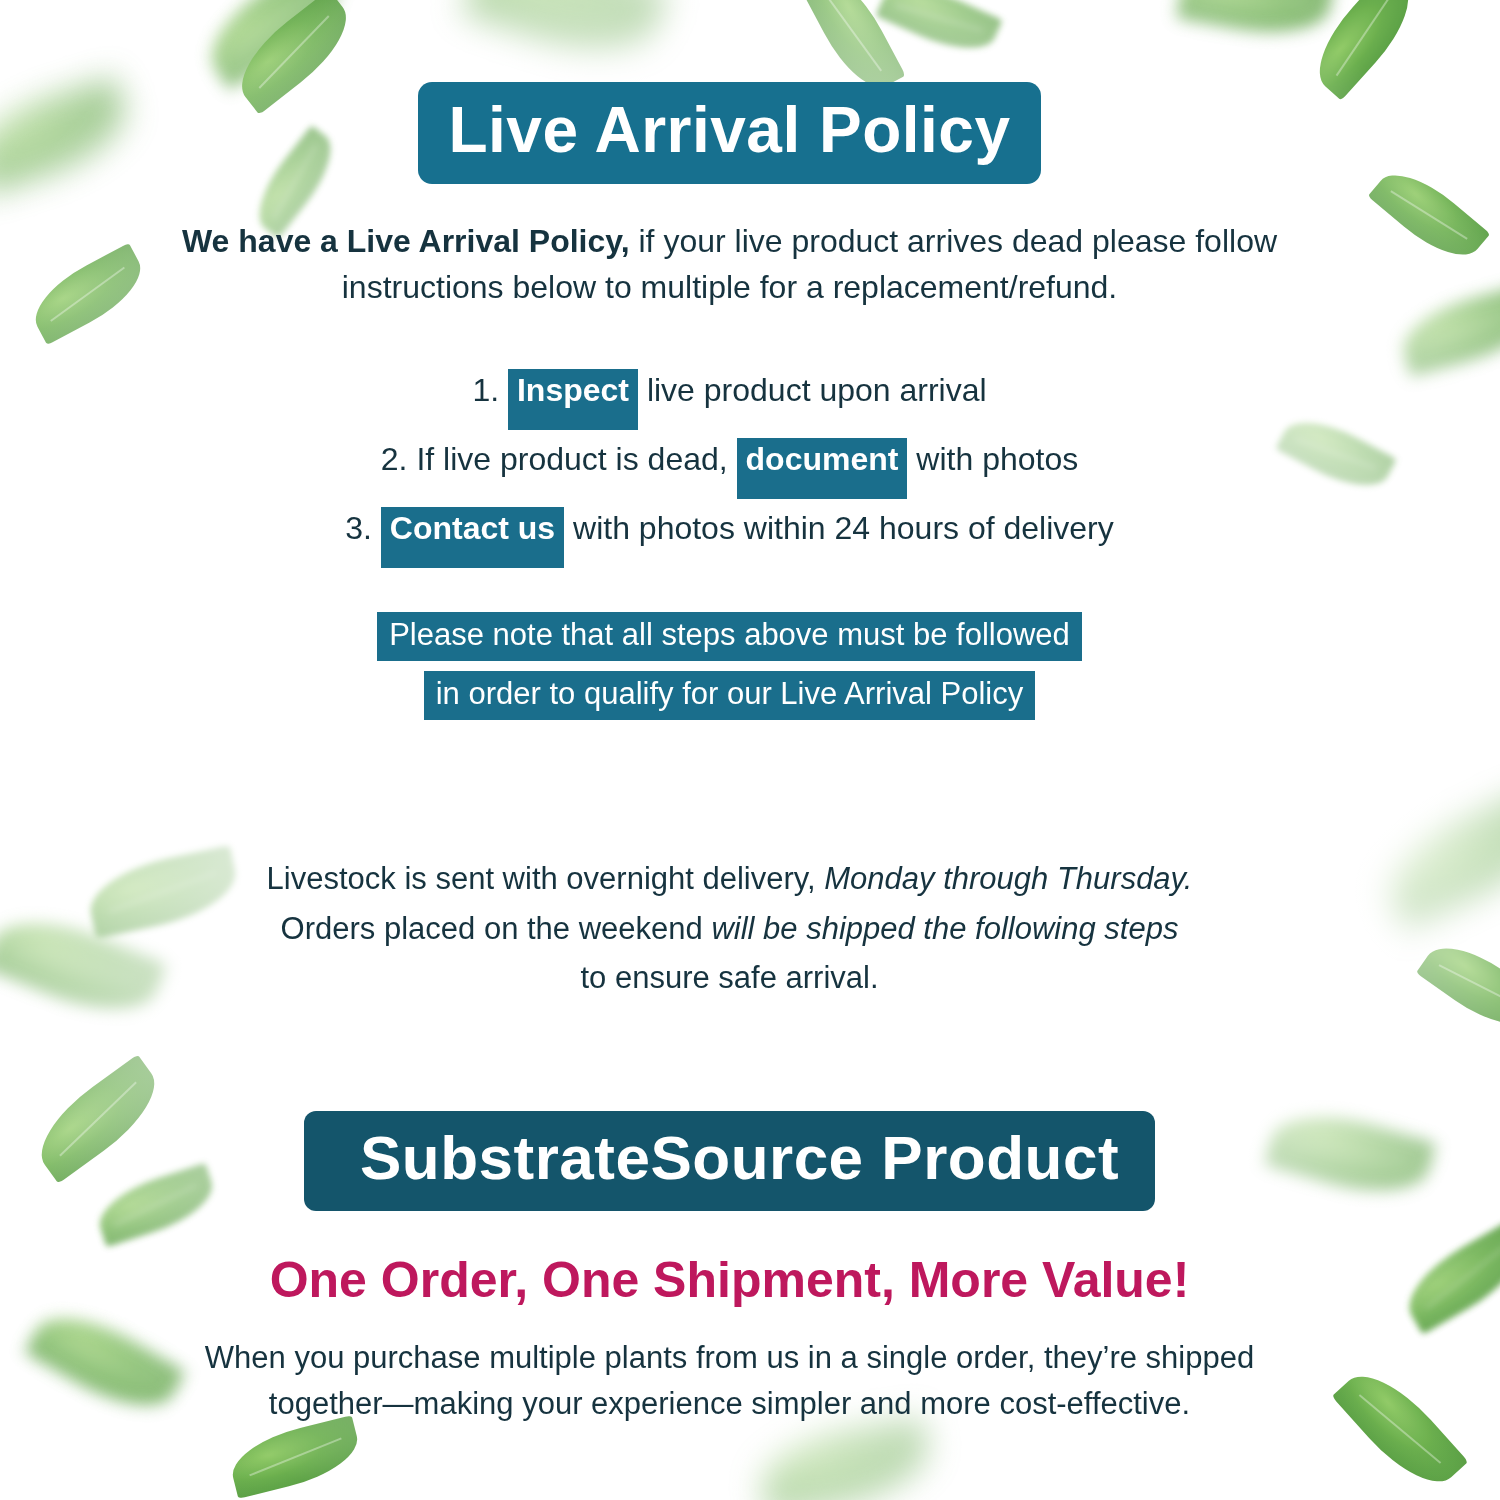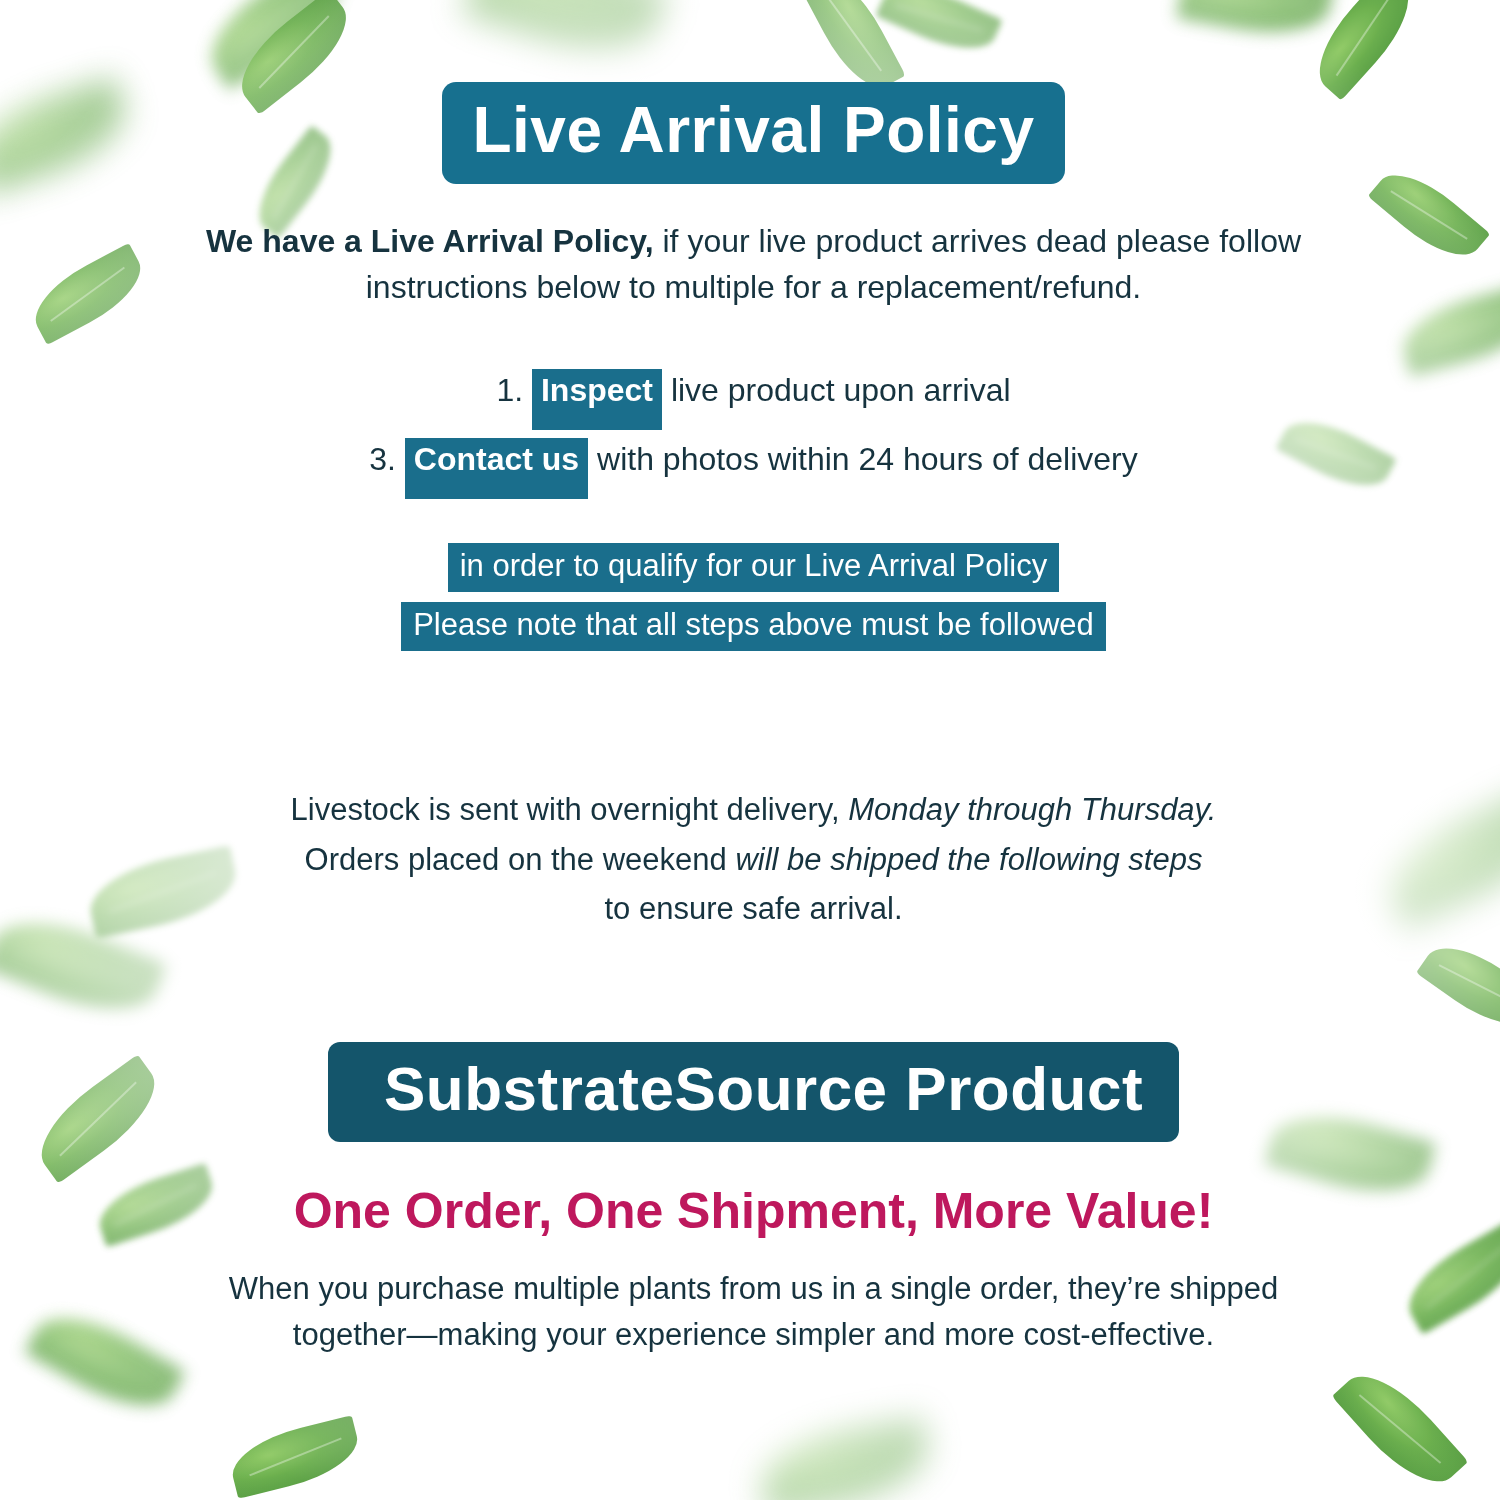--- a/index.html
+++ b/index.html
@@ -54,21 +54,20 @@
   
   #content {
     position: relative;
     z-index: 5;
     width: 1459px;
     height: 1500px;
     box-sizing: border-box;
     padding: 0 120px;
     text-align: center;
     color: #12323f;
-    margin-left: 24px;
   }
 
   .title-banner {
     display: inline-block;
     background: #17708f;
     color: #ffffff;
     font-weight: bold;
     letter-spacing: .5px;
     border-radius: 14px;
     line-height: 1;
@@ -200,30 +199,33 @@
   <p id="intro">
     <span class="bold">We have a Live Arrival Policy,</span><span> if your live product arrives dead please follow instructions below to multiple for a replacement/refund.</span>
   </p>
 
   <ul class="steps">
     <li>
       <span class="num">1.</span>
       <span class="hl">Inspect</span><span> live product upon arrival</span>
     </li>
     <li>
+      <span class="num">2.</span><span> If live product is dead, </span><span class="hl">document</span><span> with photos</span>
+    </li>
+    <li>
       <span class="num">3.</span><span> </span><span class="hl">Contact us</span><span> with photos within 24 hours of delivery</span>
     </li>
   </ul>
 
   <div id="note-block">
     <div>
-      <span>in order to qualify for our Live Arrival Policy</span>
+      <span>Please note that all steps above must be followed</span>
     </div>
     <div>
-      <span>Please note that all steps above must be followed</span>
+      <span>in order to qualify for our Live Arrival Policy</span>
     </div>
   </div>
 
   <p id="shipping">
     <span>Livestock is sent with overnight delivery, </span><span class="it">Monday through Thursday.</span><br>
     <span>Orders placed on the weekend </span><span class="it">will be shipped the following steps</span><br>
     <span>to ensure safe arrival.</span>
   </p>
 
   <div class="title-banner" id="title-substrate">SubstrateSource Product</div>

